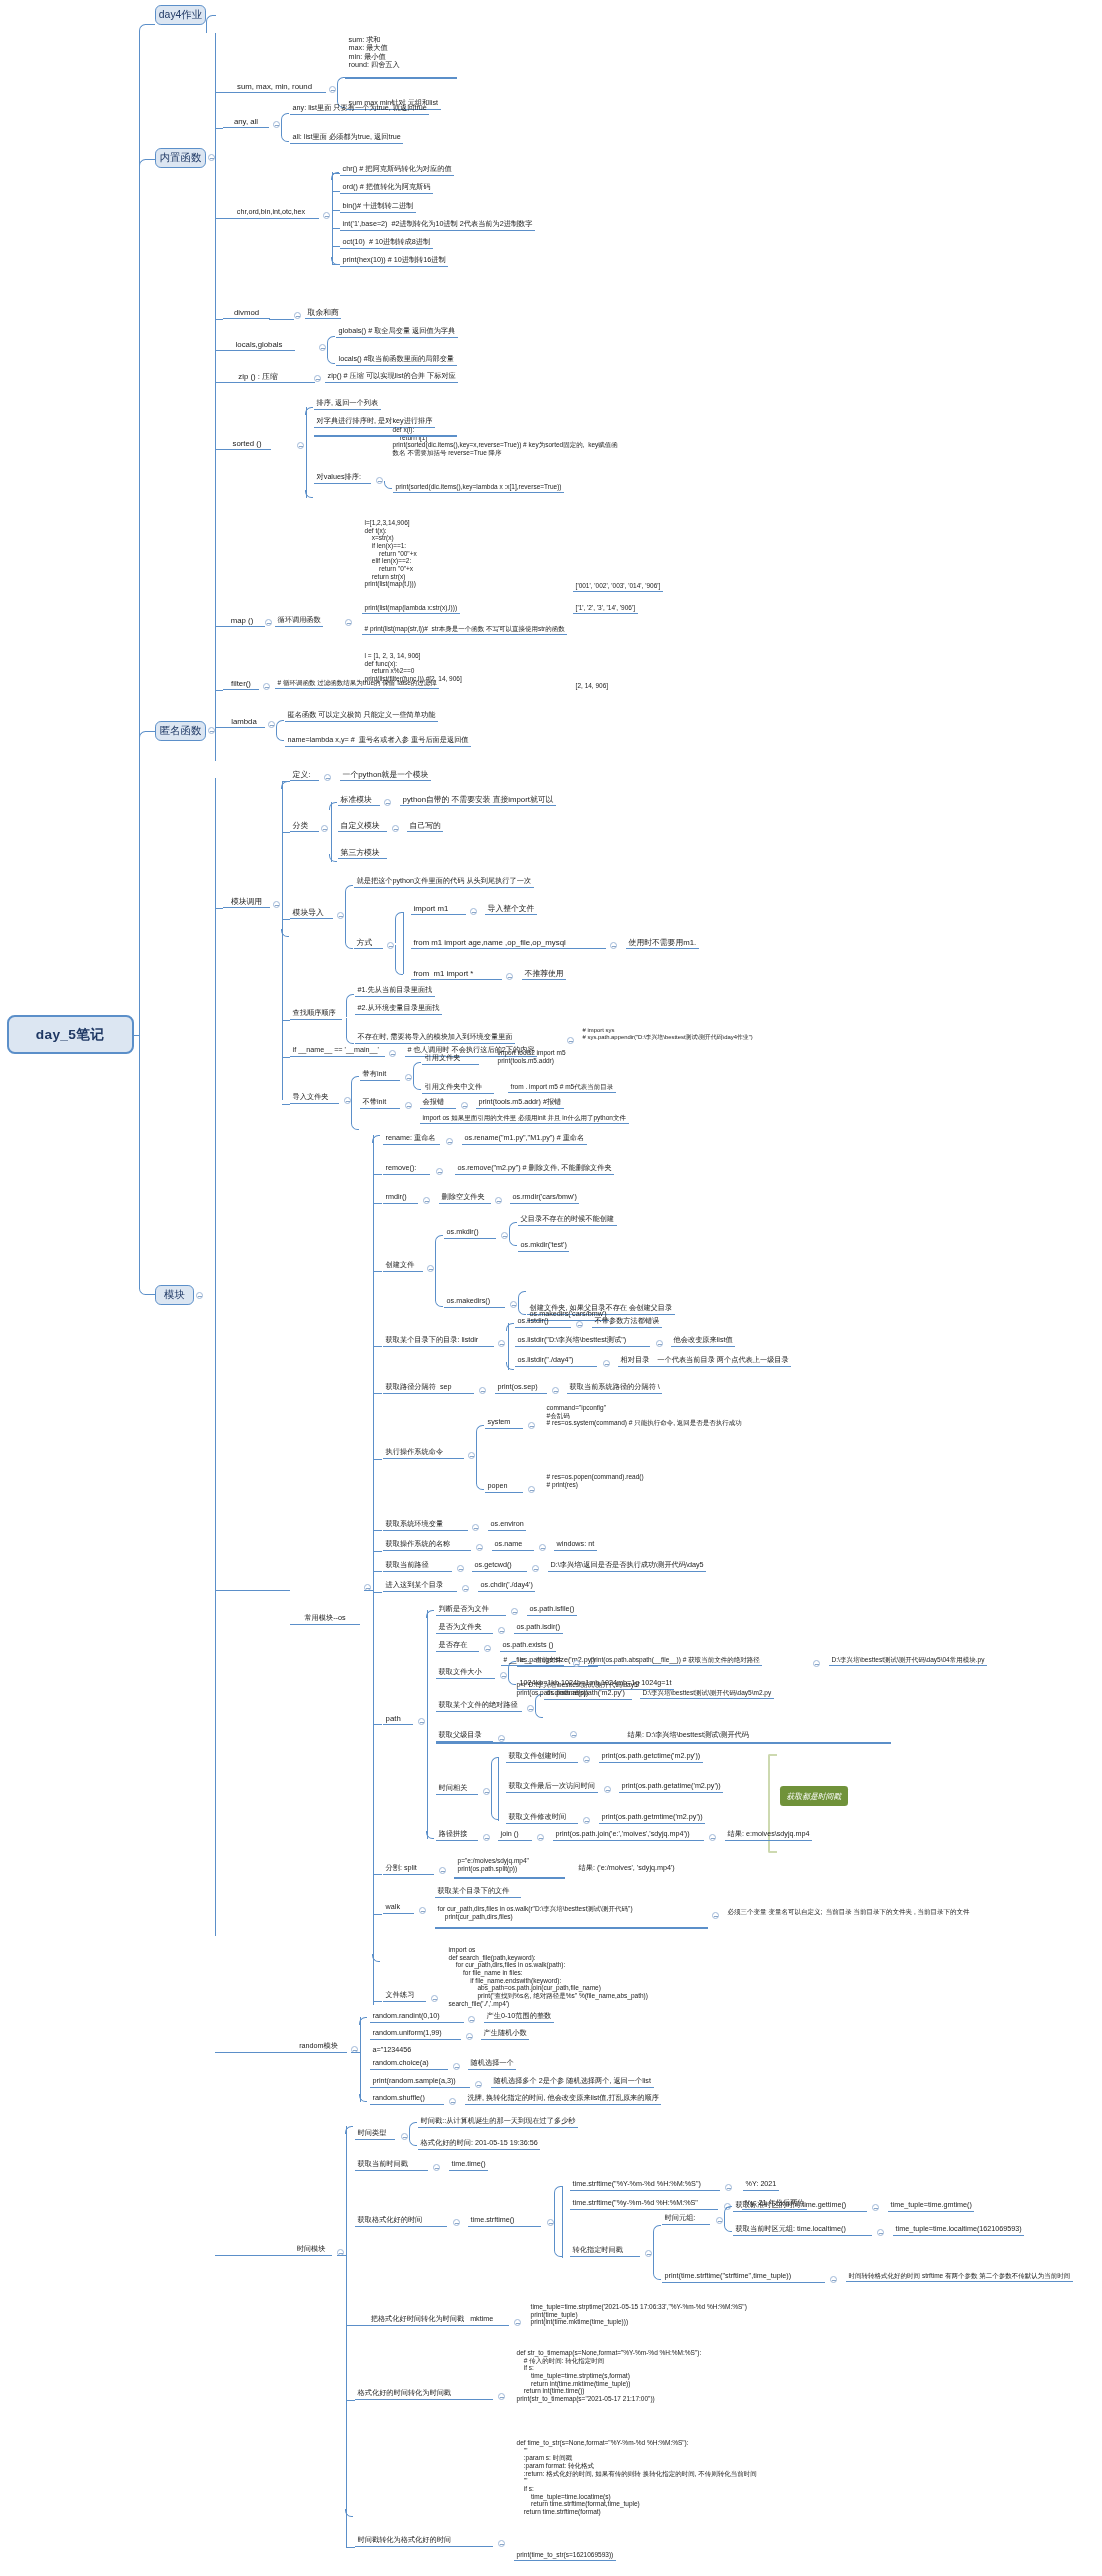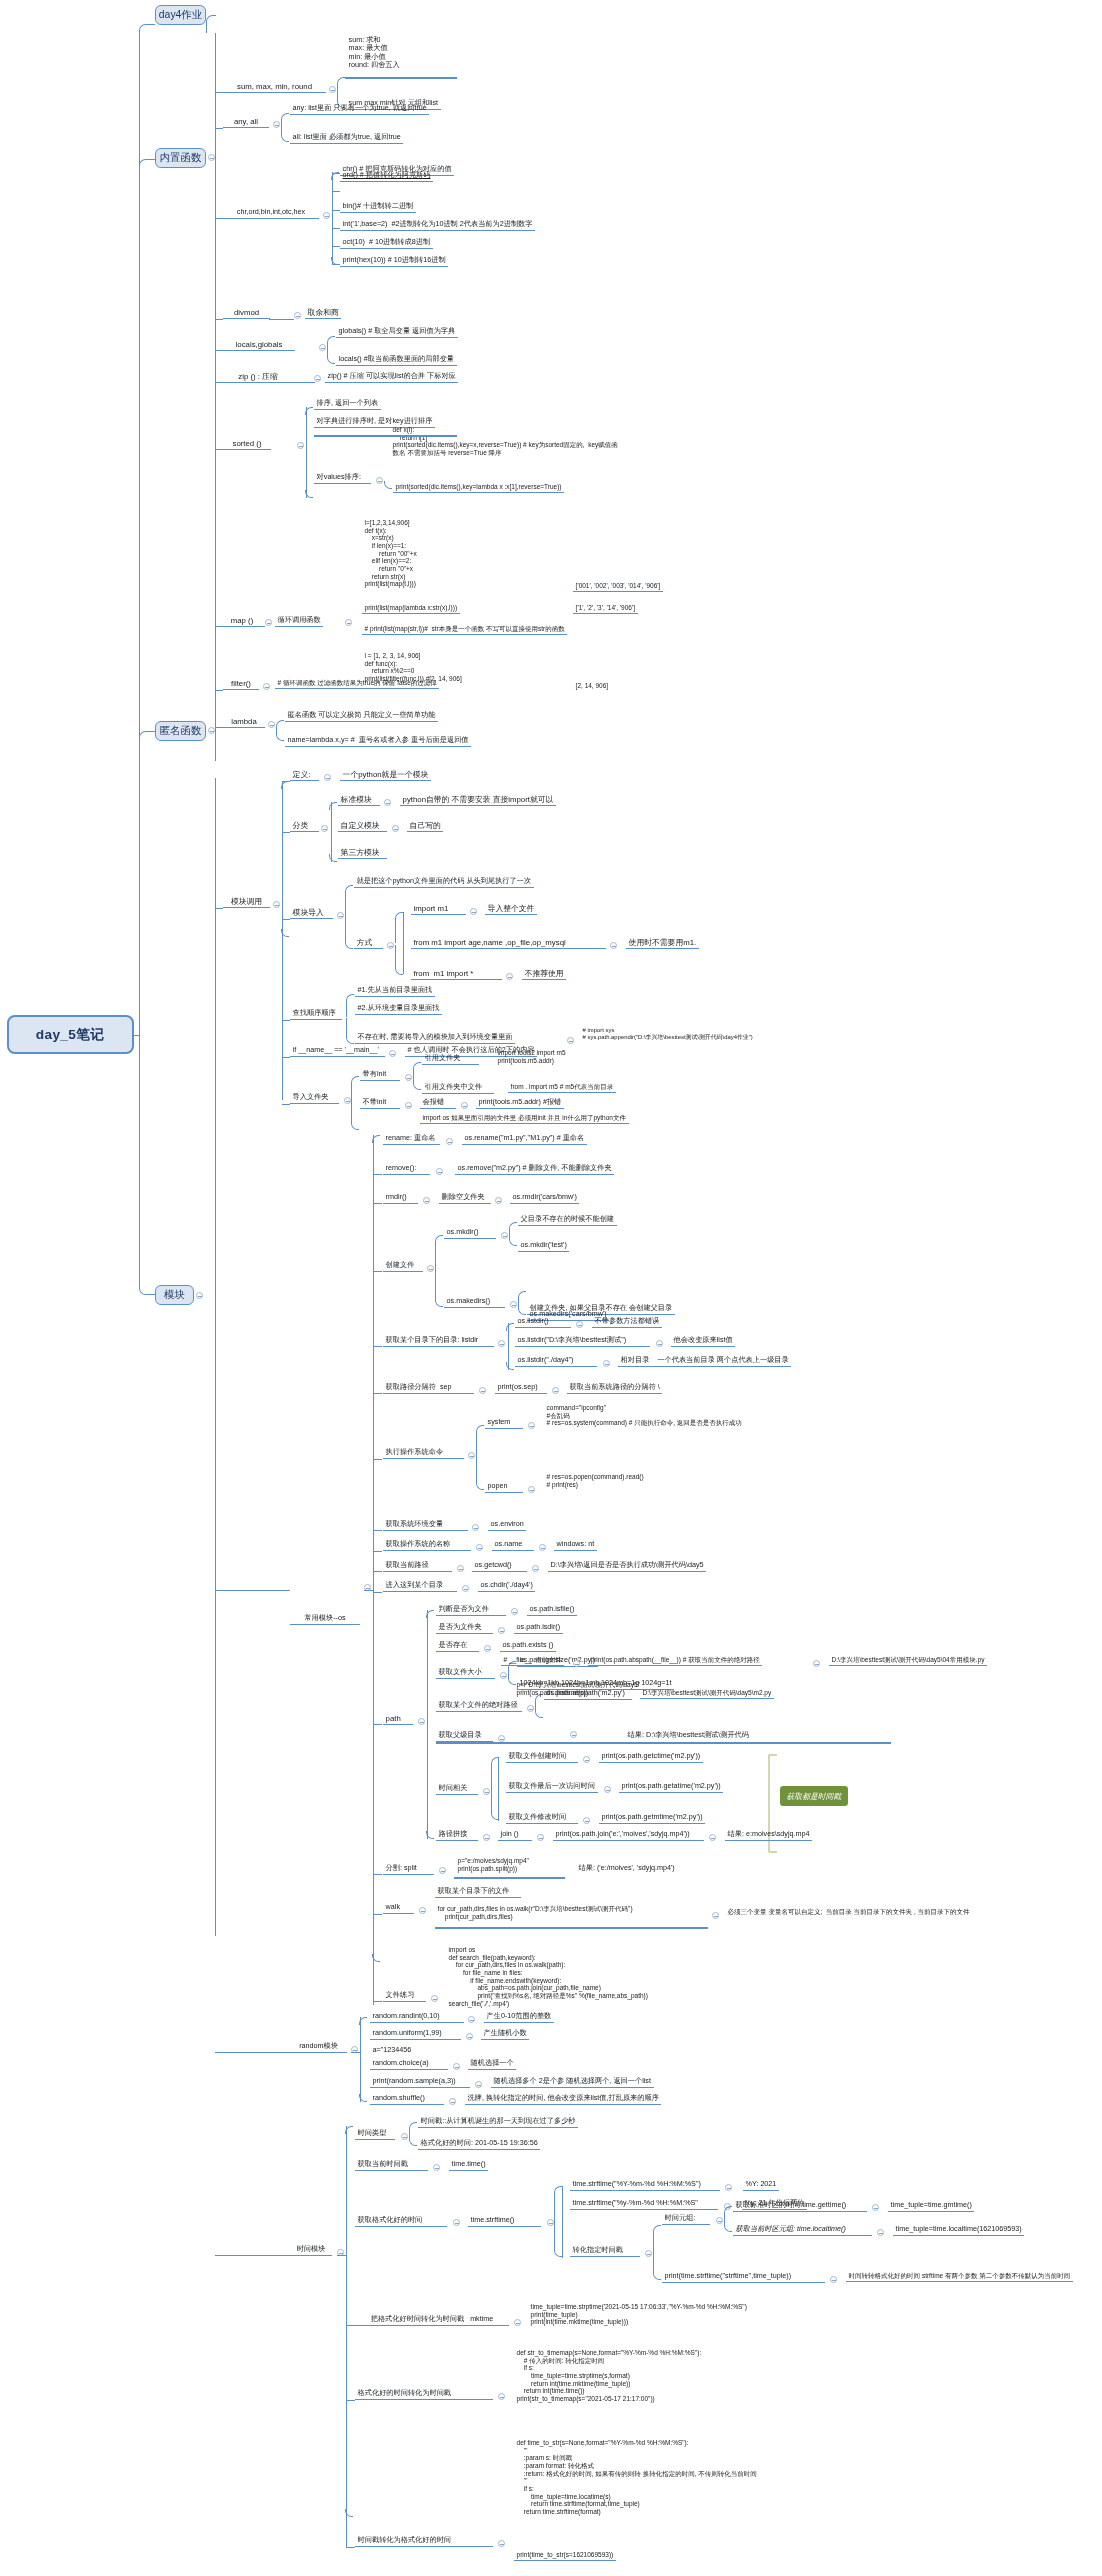--- a/index.html
+++ b/index.html
@@ -152,21 +152,21 @@
 
   <div class="hline" style="left:215px; top:218px; width:7.8px;"></div>
   <div class="node fs11" style="left:223px; top:208px; width:96px; text-align:center;">chr,ord,bin,int,otc,hex</div>
   <div class="toggle" style="left:323px; top:212px;"></div>
   <div class="vline" style="left:332px; top:172px; height:92px;"></div>
   <div class="elbow" style="left:331px; top:172px; width:7.8px; height:7.8px;"></div>
   <div class="elbow dn" style="left:331px; top:257px; width:7.8px; height:7.8px;"></div>
 
   <div class="node fs11" style="left:340px; top:165px;">chr() # 把阿克斯码转化为对应的值</div>
   <div class="hline" style="left:332px; top:173px; width:7.8px;"></div>
-  <div class="node fs11" style="left:340px; top:171px;text-decoration:underline;">ord() # 把值转化为阿克斯码</div>
+  <div class="node fs11" style="left:340px; top:183px;">ord() # 把值转化为阿克斯码</div>
   <div class="hline" style="left:332px; top:191px; width:7.8px;"></div>
   <div class="node fs11" style="left:340px; top:202px;">bin()# 十进制转二进制</div>
   <div class="hline" style="left:332px; top:210px; width:7.8px;"></div>
   <div class="node fs11" style="left:340px; top:220px;">int('1',base=2)  #2进制转化为10进制 2代表当前为2进制数字</div>
   <div class="hline" style="left:332px; top:228px; width:7.8px;"></div>
   <div class="node fs11" style="left:340px; top:238px;">oct(10)  # 10进制转成8进制</div>
   <div class="hline" style="left:332px; top:246px; width:7.8px;"></div>
   <div class="node fs11" style="left:340px; top:256px;">print(hex(10)) # 10进制转16进制</div>
   <div class="hline" style="left:332px; top:264px; width:7.8px;"></div>
 
@@ -635,21 +635,21 @@
   <div class="elbow" style="left:653px; top:2225px; width:7.8px; height:26px;"></div>
   <div class="elbow dn" style="left:653px; top:2251px; width:7.8px; height:29px;"></div>
 
   <div class="node fs11" style="left:662px; top:2214px; width:48px;">时间元组:</div>
   <div class="toggle" style="left:716px; top:2217px;"></div>
   <div class="elbow" style="left:724px; top:2206px; width:7.8px; height:13px;"></div>
   <div class="elbow dn" style="left:724px; top:2219px; width:7.8px; height:13px;"></div>
   <div class="node fs11" style="left:733px; top:2201px; width:134px;">获取标准时区的时间:time.gettime()</div>
   <div class="toggle" style="left:872px; top:2204px;"></div>
   <div class="node fs11" style="left:888px; top:2201px;">time_tuple=time.gmtime()</div>
-  <div class="node fs11" style="left:733px; top:2225px; width:139px;font-style:italic;">获取当前时区元组: time.localtime()</div>
+  <div class="node fs11" style="left:733px; top:2225px; width:139px;">获取当前时区元组: time.localtime()</div>
   <div class="toggle" style="left:877px; top:2229px;"></div>
   <div class="node fs11" style="left:893px; top:2225px;">time_tuple=time.localtime(1621069593)</div>
 
   <div class="node fs11" style="left:662px; top:2272px; width:163px;">print(time.strftime("strftime",time_tuple))</div>
   <div class="toggle" style="left:830px; top:2276px;"></div>
   <div class="node fs10" style="left:846px; top:2272px;">时间转转格式化好的时间 strftime 有两个参数 第二个参数不传默认为当前时间</div>
 
   <div class="node fs11" style="left:355px; top:2315px; width:154px;text-align:center;">把格式化好时间转化为时间戳   mktime</div>
   <div class="hline" style="left:346px; top:2325px; width:9px;"></div>
   <div class="toggle" style="left:514px; top:2319px;"></div>

